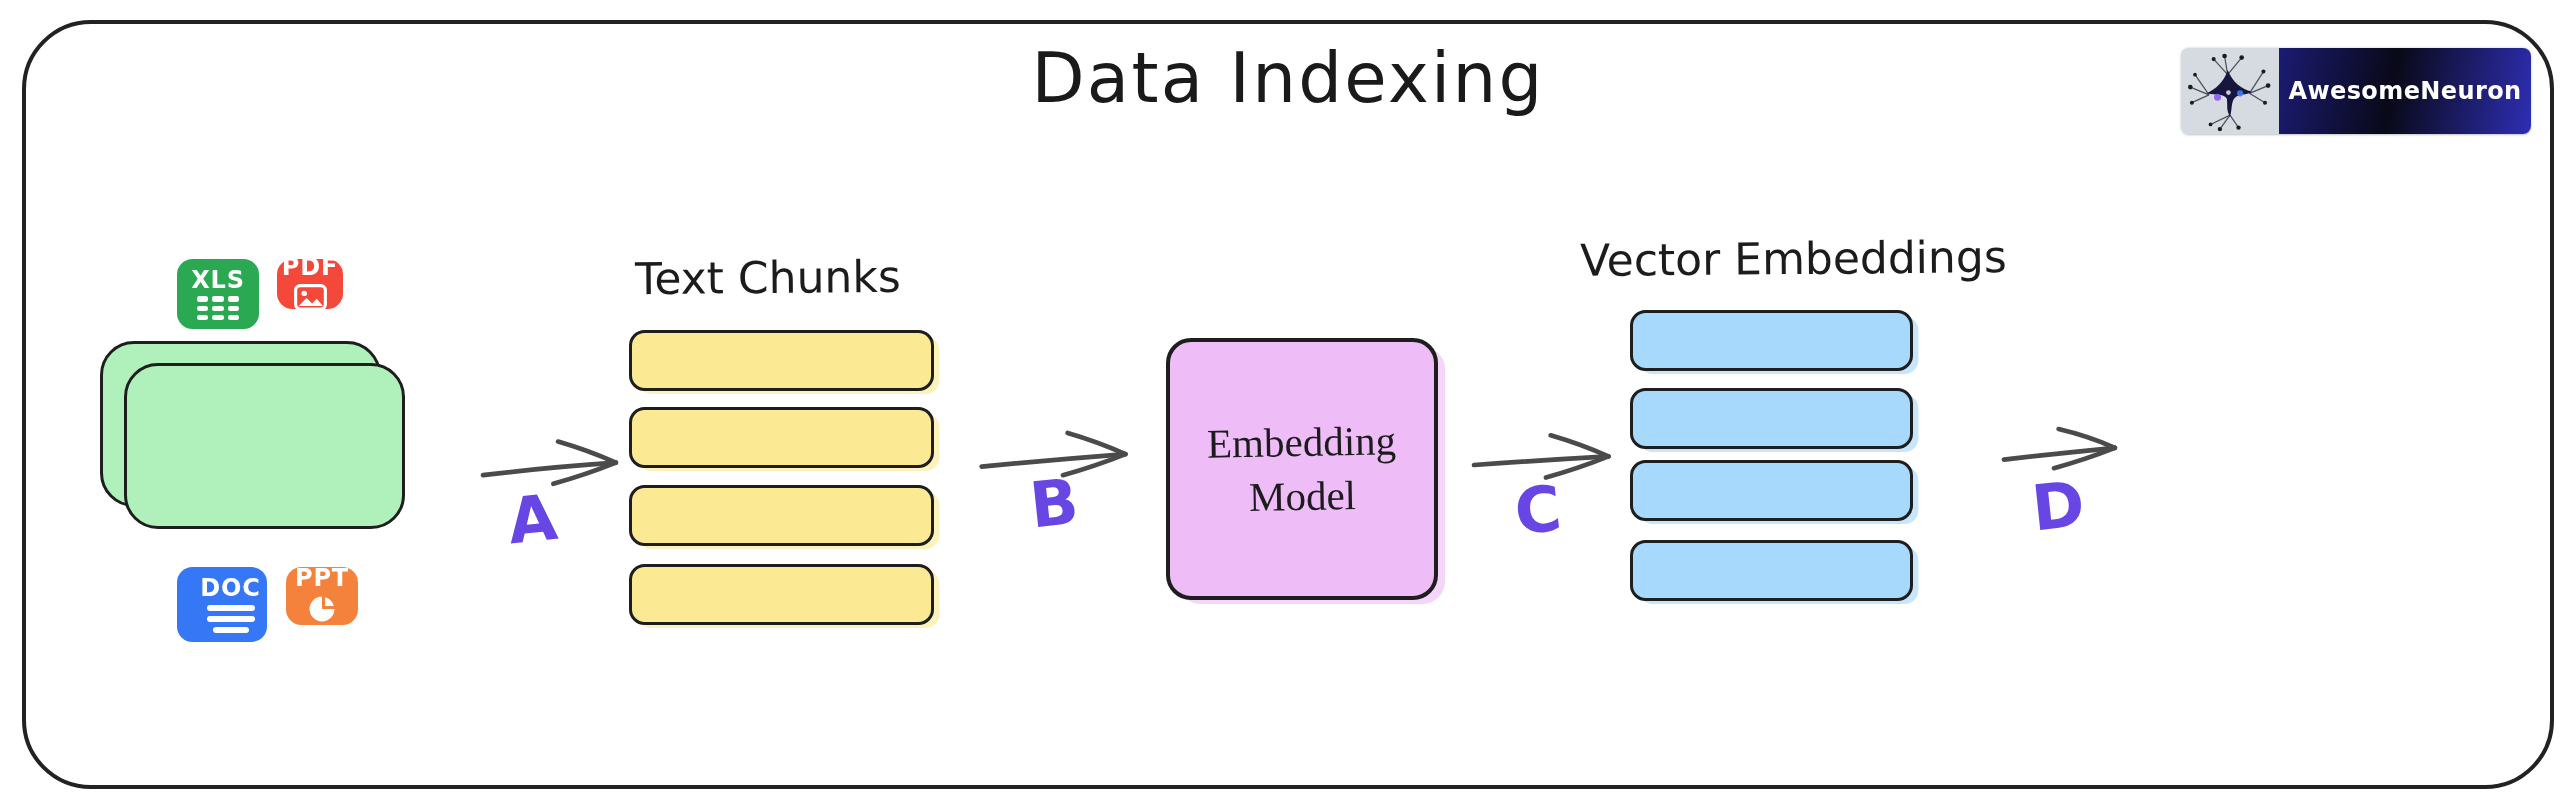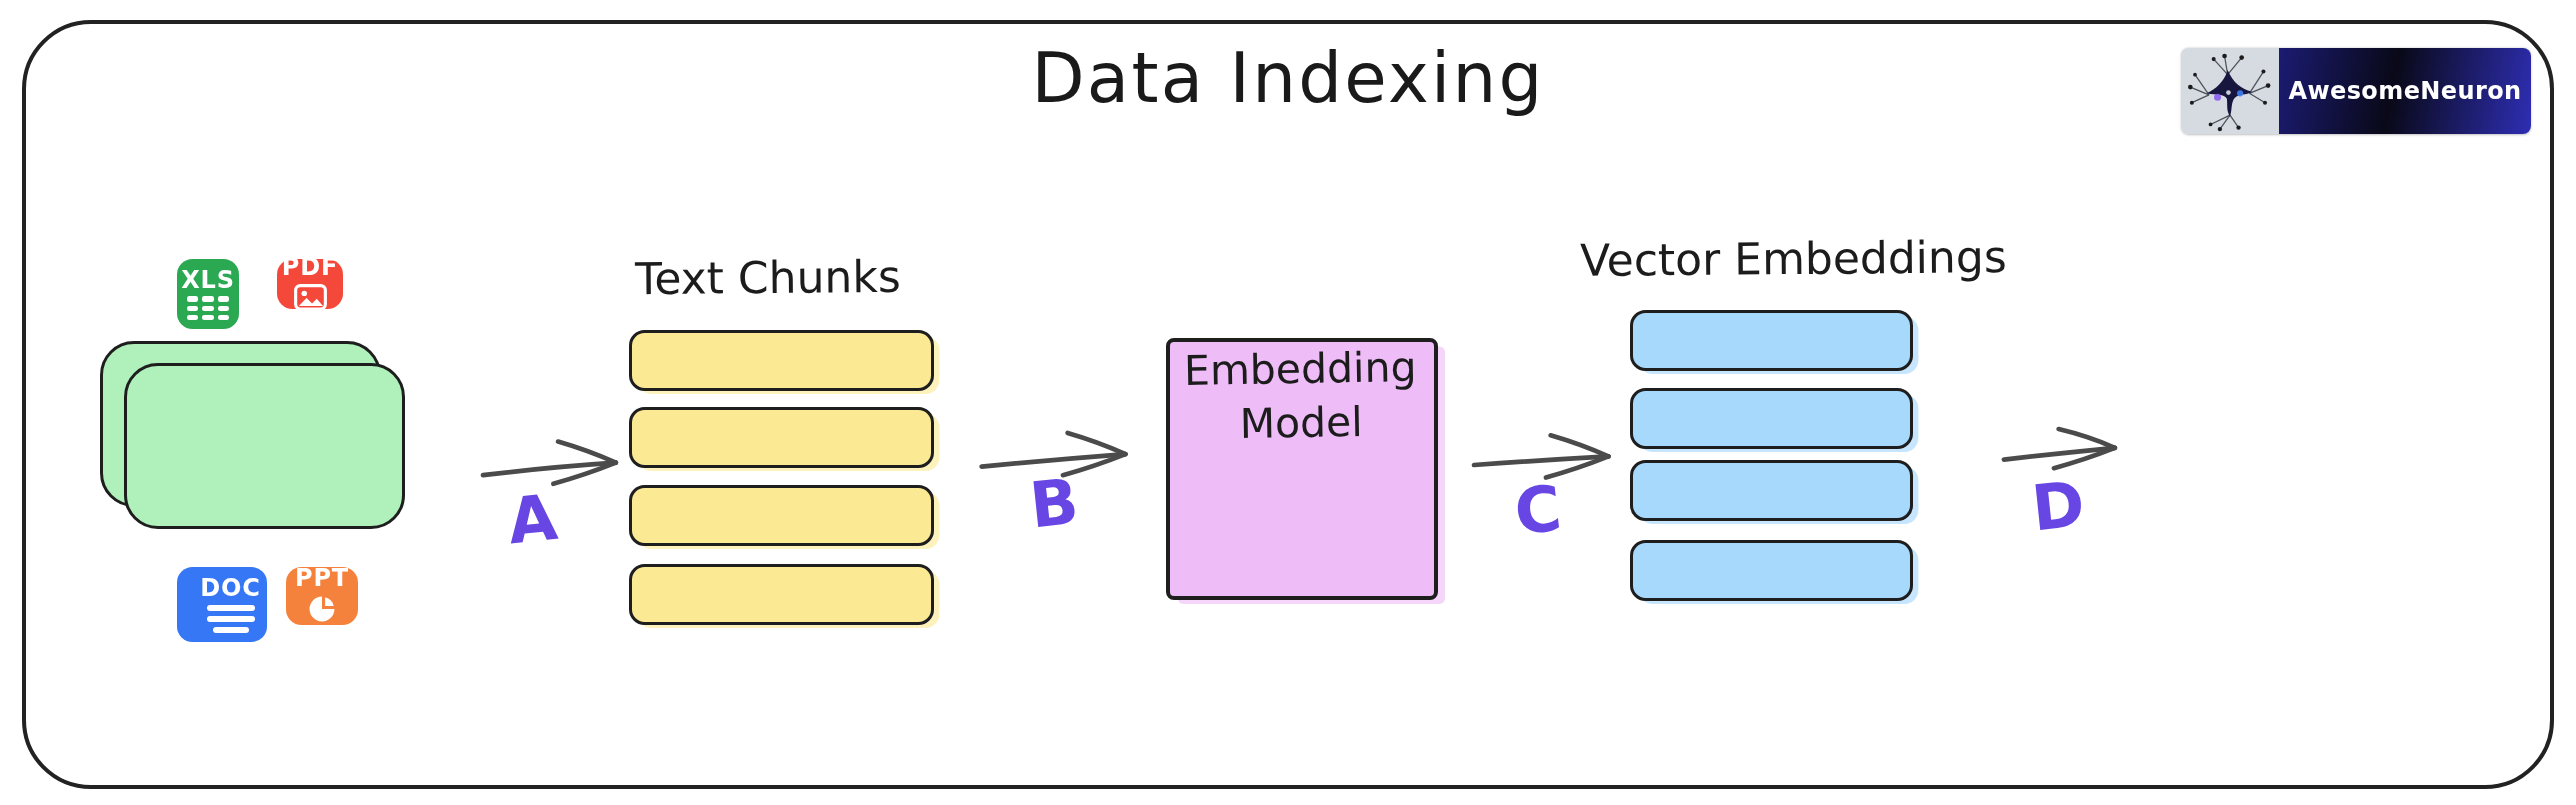--- a/index.html
+++ b/index.html
@@ -36,36 +36,37 @@
   .node-label{font-size:44px;font-weight:500;color:#1c1c1c;white-space:nowrap;transform:rotate(-1deg);}
   .section-title{
     position:absolute;font-size:44px;font-weight:500;color:#1c1c1c;white-space:nowrap;
     transform:rotate(-0.5deg);
   }
   .chunk-bar{left:629px;width:305px;height:61px;border-radius:15.6px;background:#fce993;
     box-shadow:7px 4.7px 0 -1.6px #fdf2bb;}
   .vec-bar{left:1630px;width:283px;height:61px;border-radius:15.6px;background:#a6d9fc;
     box-shadow:7px 4.7px 0 -1.6px #c7e6fd;}
   .embed-box{
-    left:1166px;top:338px;width:272px;height:262px;border-radius:8px;background:#eebdf7;
-    border-width:4.7px;display:flex;justify-content:center;text-align:center;
+    left:1166px;top:338px;width:272px;height:262px;border-radius:25px;background:#eebdf7;
+    border-width:4.7px;display:flex;align-items:center;justify-content:center;text-align:center;
     box-shadow:9.4px 6.3px 0 -2.3px #f5d6fa;
+    font-family:Liberation Serif, serif;
   }
   .embed-box .node-label{font-size:41px;line-height:1.32;white-space:normal;width:234px;}
   .vectordb-box{
     left:2132px;top:314px;width:234px;height:262px;border-radius:52px;background:#e9edef;
     border-width:4.7px;display:flex;align-items:center;justify-content:center;
     box-shadow:7.8px 6.3px 0 -2.3px #e2e7ea;
   }
   .vectordb-box .node-label{font-size:38px;}
   
   .file-icon{position:absolute;border-radius:15.6px;display:flex;flex-direction:column;
     align-items:center;justify-content:center;gap:4.7px;color:#fff;}
   .file-icon .ftype{font-size:24px;font-weight:800;letter-spacing:0.8px;line-height:1;}
-  .icon-xls{left:177px;top:259px;width:62px;height:70px;background:#2aa952;}
+  .icon-xls{left:177px;top:259px;width:82px;height:70px;background:#2aa952;}
   .icon-pdf{left:277px;top:259px;width:66px;height:50px;background:#f4483a;}
   .icon-doc{left:177px;top:567px;width:73px;height:75px;background:#3577f5;padding-left:17px;}
   .icon-ppt{left:286px;top:567px;width:72px;height:58px;background:#f5823c;}
   .xls-grid{display:flex;flex-direction:column;gap:3.9px;}
   .xls-grid .r{display:flex;gap:3.9px;}
   .xls-grid .d{width:11.7px;height:5.5px;background:#fff;border-radius:2.3px;}
   .doc-lines{display:flex;flex-direction:column;gap:4.7px;align-items:center;}
   .doc-lines .l{height:6.3px;background:#fff;border-radius:3.1px;}
   .doc-lines .l1{width:48px;}.doc-lines .l2{width:48px;}.doc-lines .l3{width:36px;}
   

